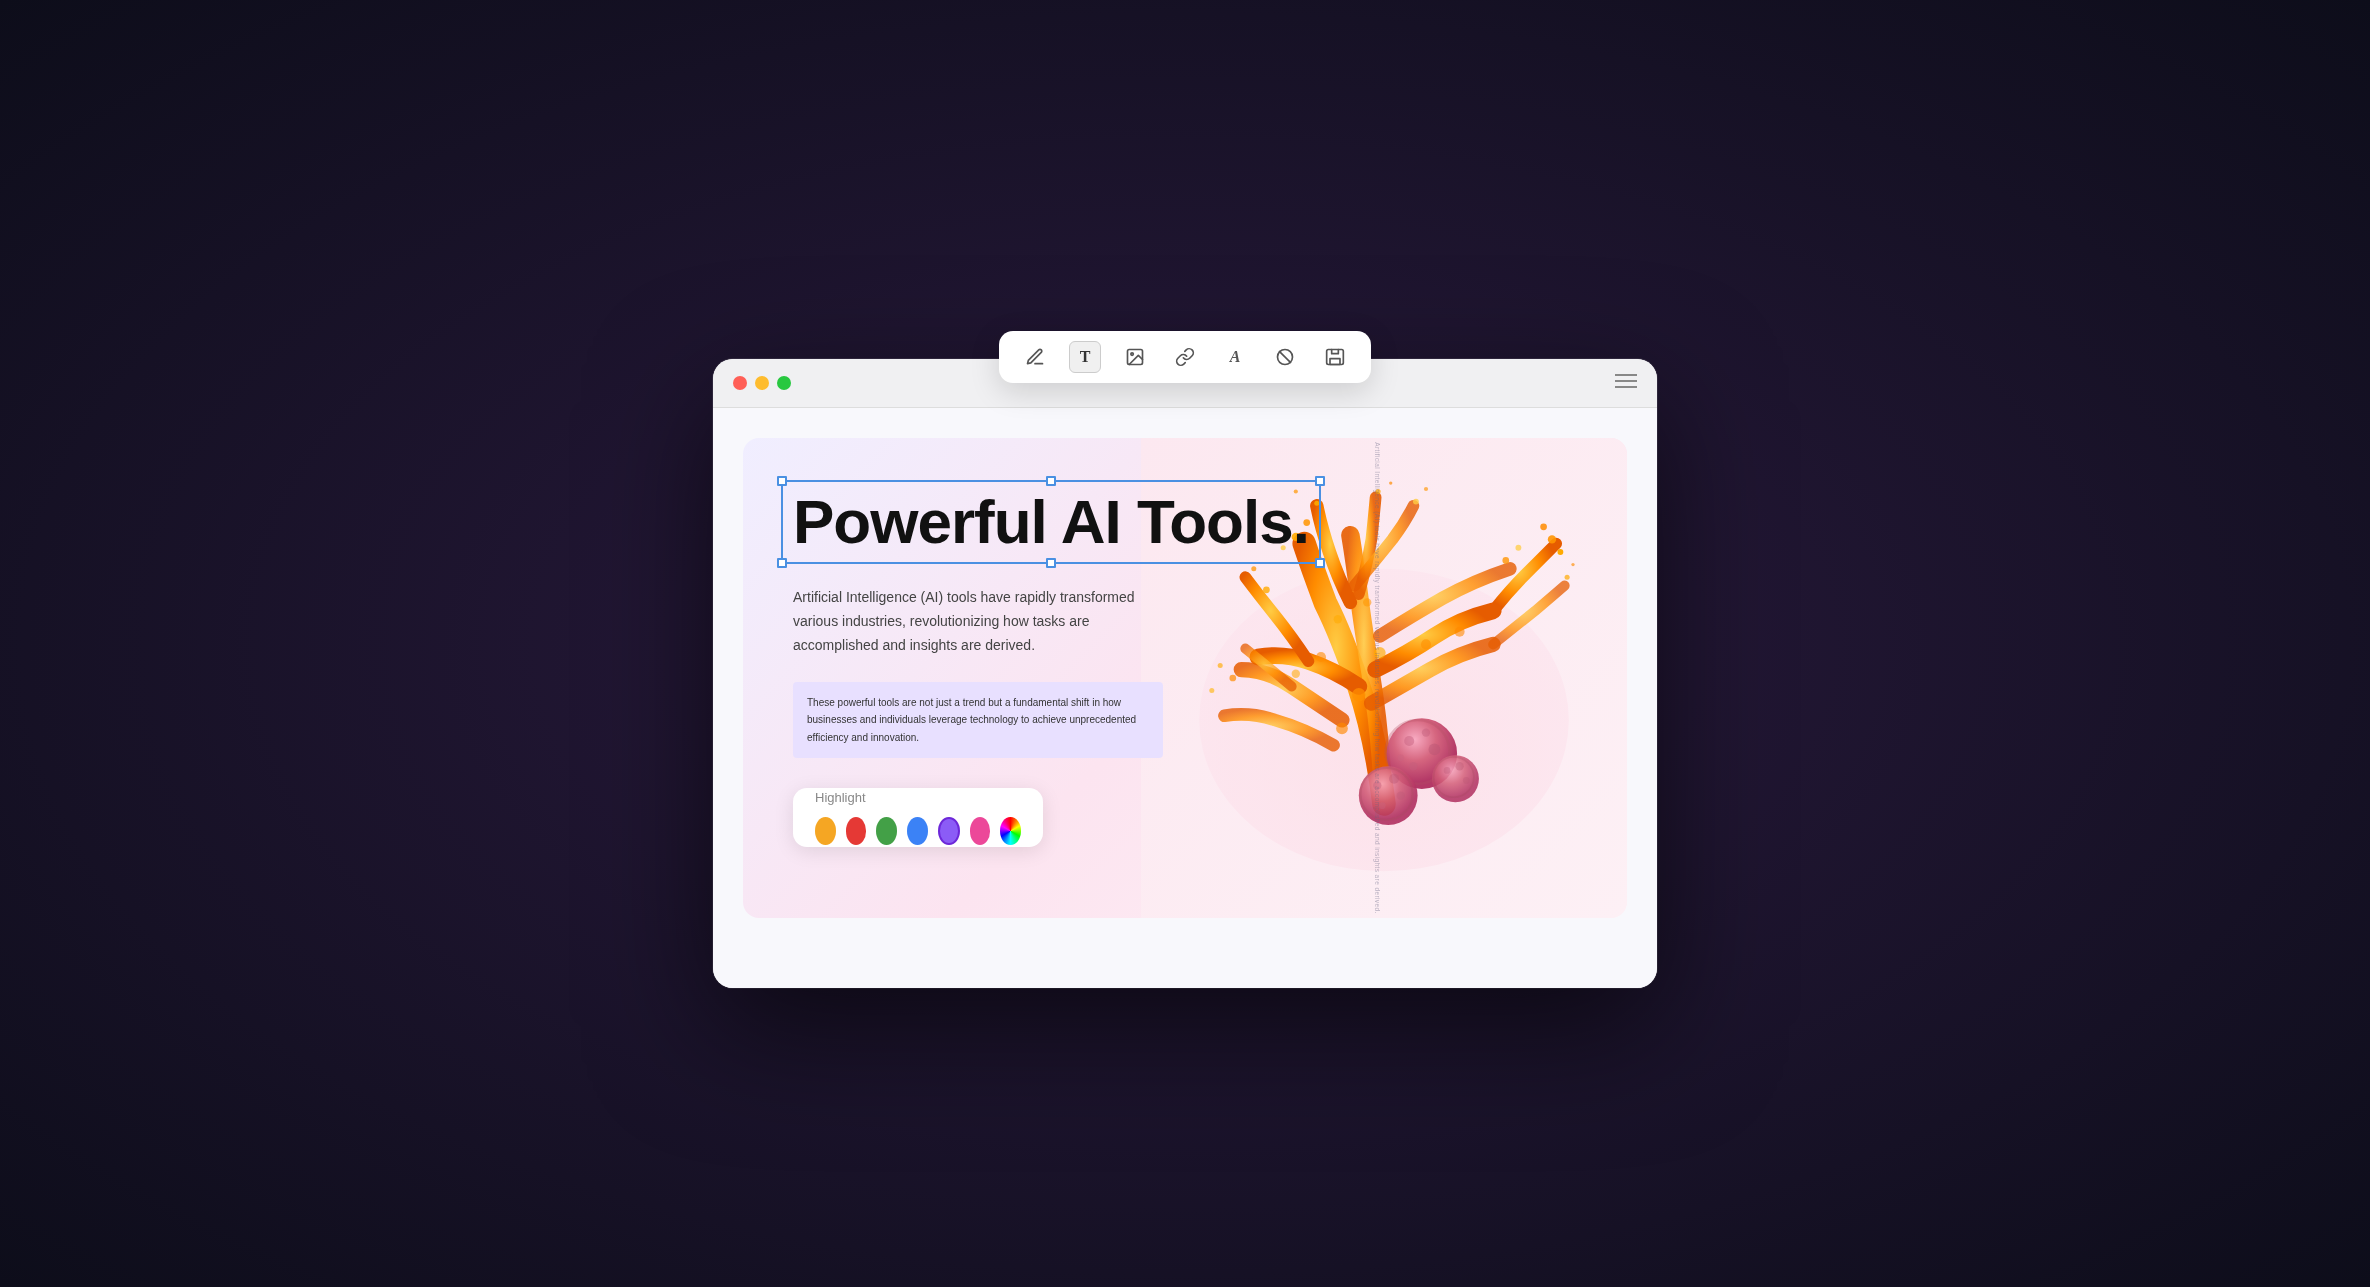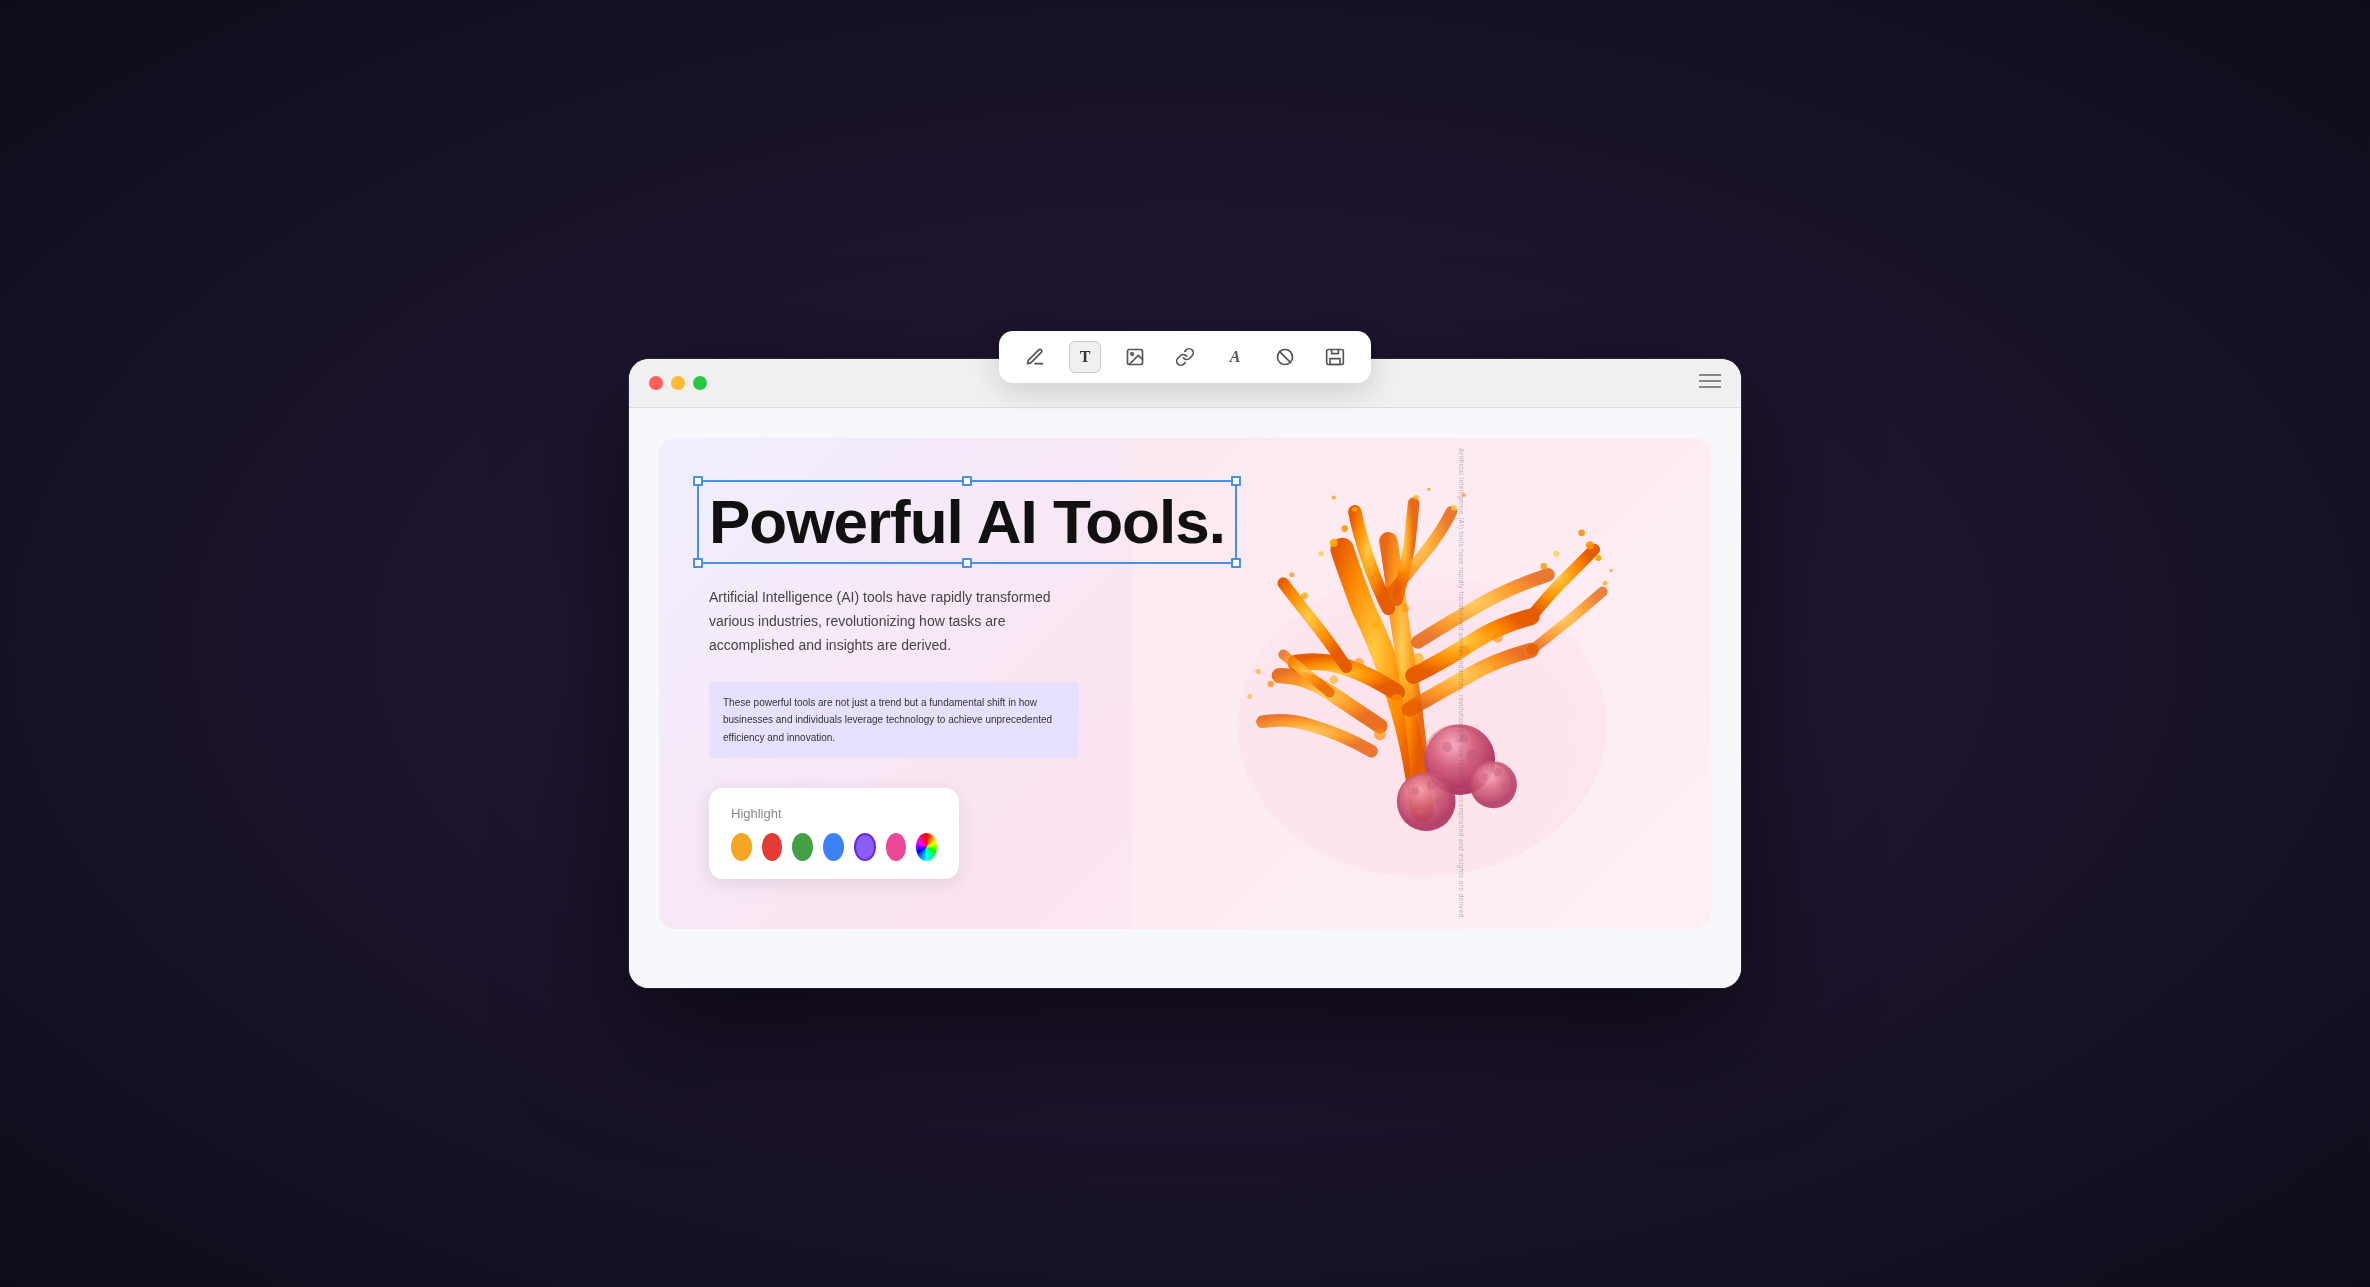--- a/index.html
+++ b/index.html
@@ -8,21 +8,21 @@
       background: #1a1a2e;
       display: flex;
       align-items: center;
       justify-content: center;
       min-height: 100vh;
       font-family: -apple-system, BlinkMacSystemFont, 'Segoe UI', sans-serif;
       background: radial-gradient(ellipse at center, #2a1a3e 0%, #0d0d1a 100%);
     }
 
     .browser-window {
-      width: 1112px;
+      width: 944px;
       background: #f5f5f7;
       border-radius: 20px;
       box-shadow: 0 40px 120px rgba(0,0,0,0.6), 0 0 0 1px rgba(255,255,255,0.1);
       overflow: hidden;
       position: relative;
     }
 
     
     .toolbar-bar {
       position: absolute;
@@ -159,21 +159,21 @@
       color: #333;
       line-height: 1.75;
       max-width: 370px;
       margin-bottom: 30px;
     }
 
     
     .highlight-picker {
       background: white;
       border-radius: 14px;
-      padding: 18px 22px;
+      padding: 2px 22px;
       box-shadow: 0 4px 20px rgba(0,0,0,0.1);
       display: inline-block;
       max-width: 250px;
     }
 
     .highlight-label {
       font-size: 13px;
       color: #888;
       margin-bottom: 12px;
       font-weight: 500;

